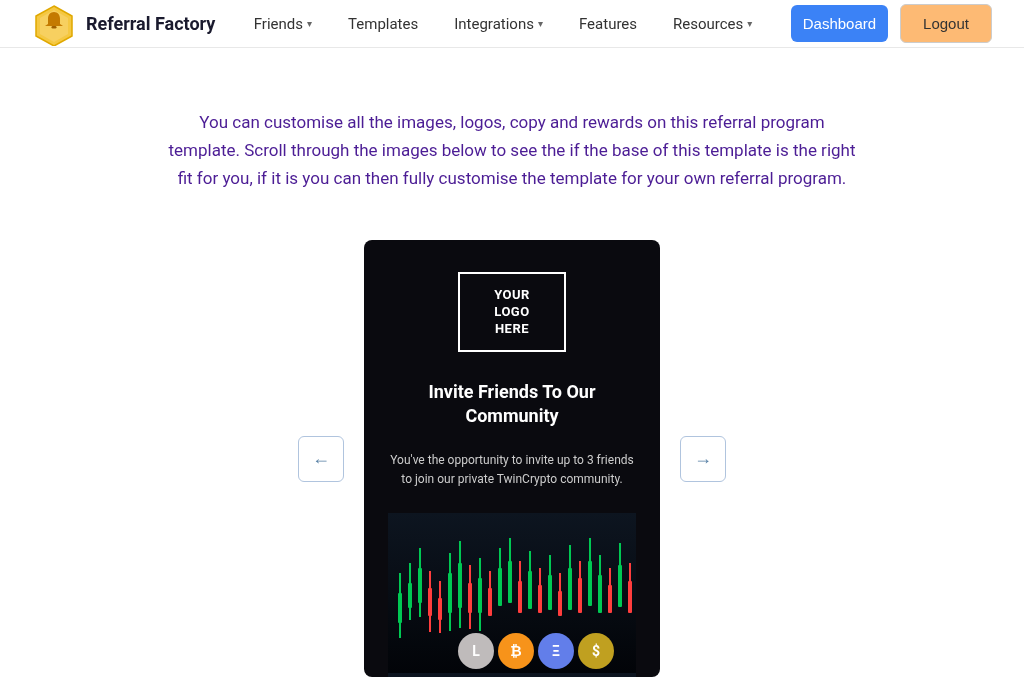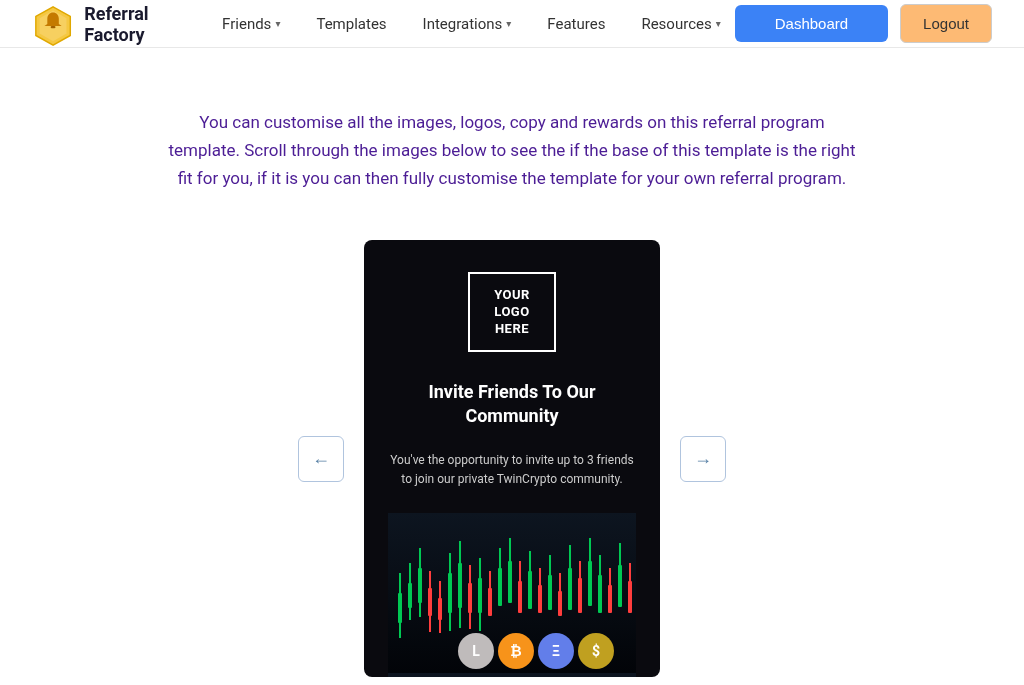--- a/index.html
+++ b/index.html
@@ -53,21 +53,21 @@
     }
     .nav-actions {
       display: flex;
       align-items: center;
       gap: 12px;
     }
     .btn-dashboard {
       background: #3b82f6;
       color: #fff;
       border: none;
-      padding: 10px 40px;
+      padding: 10px 12px;
       border-radius: 6px;
       font-size: 15px;
       font-weight: 500;
       cursor: pointer;
     }
     .btn-logout {
       background: #fdba74;
       color: #333;
       border: 1.5px solid #ccc;
       padding: 10px 22px;
@@ -128,21 +128,21 @@
       border-radius: 8px;
       overflow: hidden;
       display: flex;
       flex-direction: column;
       align-items: center;
       padding: 32px 24px 0;
       color: #fff;
     }
     .logo-placeholder {
       border: 2px solid #fff;
-      width: 88px;
+      width: 108px;
       height: 80px;
       display: flex;
       align-items: center;
       justify-content: center;
       margin-bottom: 28px;
     }
     .logo-placeholder-text {
       color: #fff;
       font-size: 13px;
       font-weight: 700;

